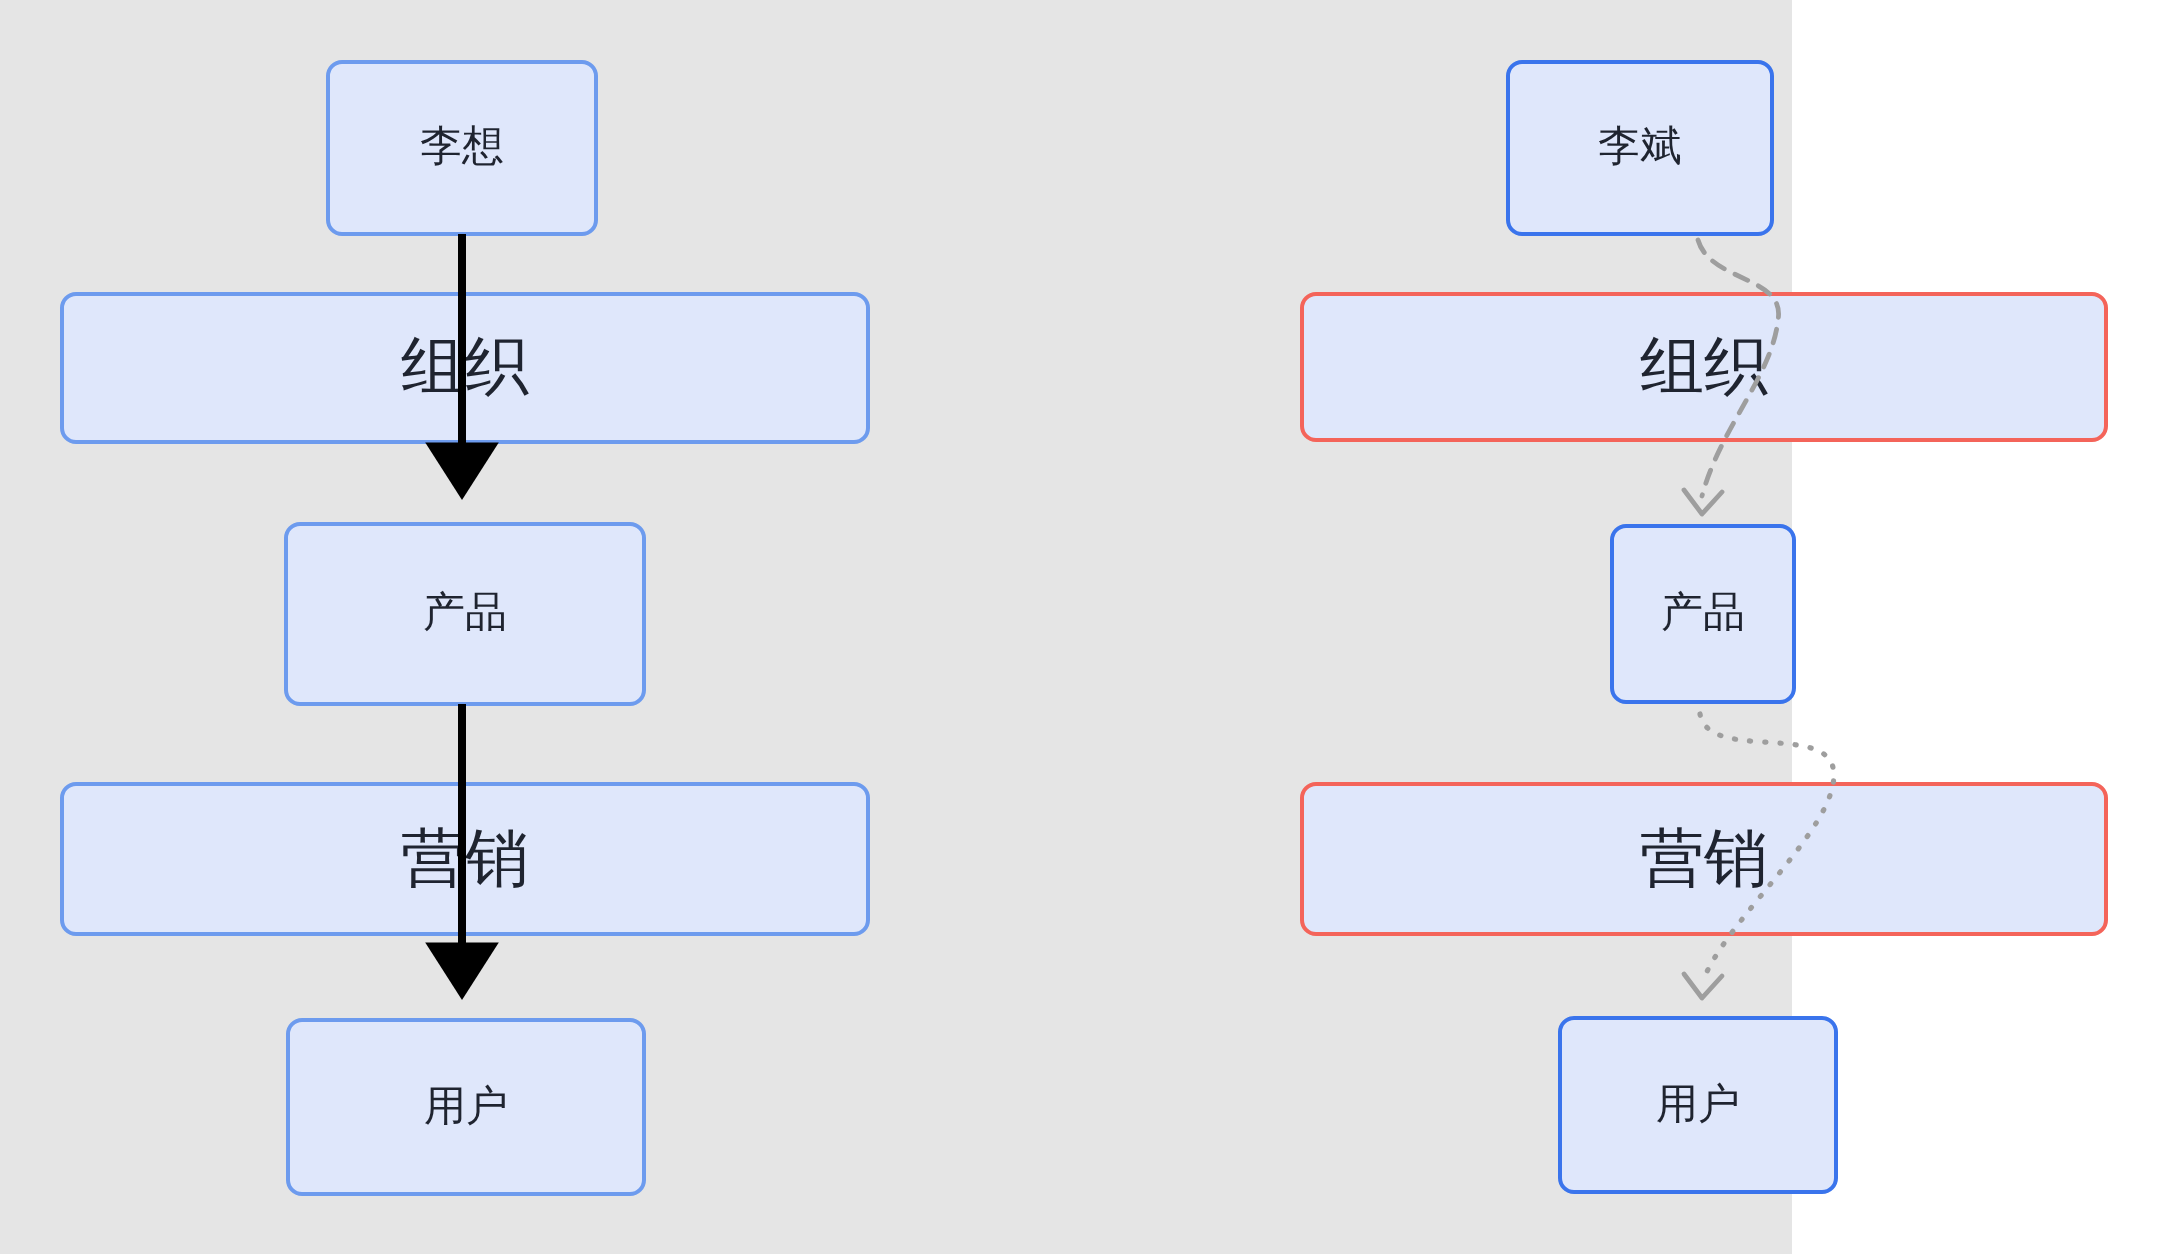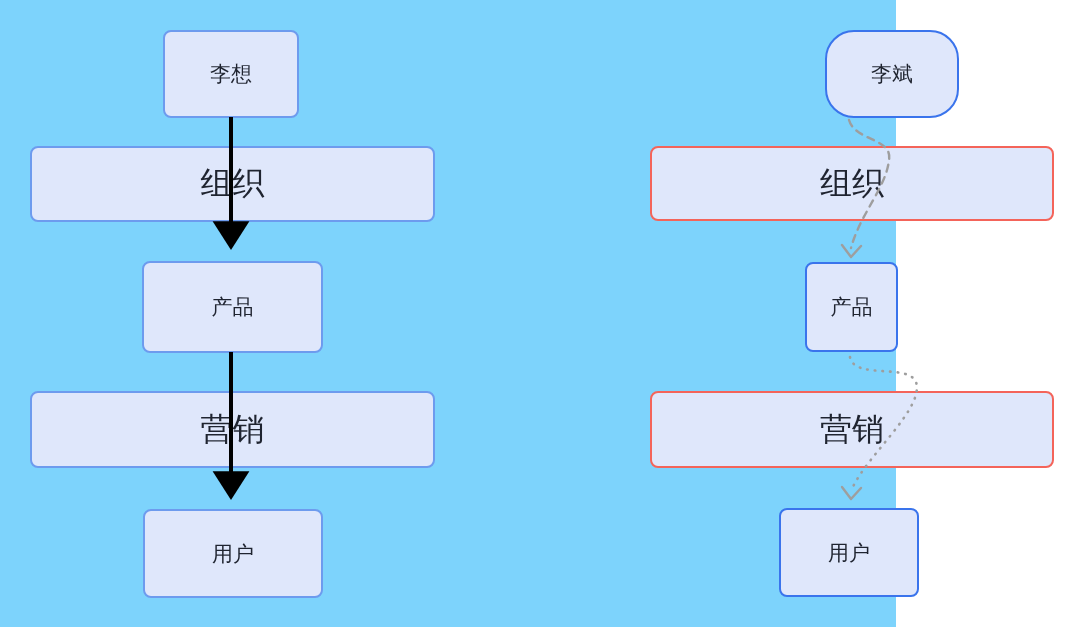--- a/index.html
+++ b/index.html
@@ -10,21 +10,21 @@
   body {
     width: 1080px;
     height: 627px;
     font-family: "Liberation Sans", "DejaVu Sans", sans-serif;
     overflow: hidden;
   }
   #canvas {
     position: relative;
     width: 896px;
     height: 627px;
-    background: #7dd3fc;
+    background: #e5e5e5;
   }
   #edges {
     position: absolute;
     left: 0;
     top: 0;
     width: 1080px;
     height: 627px;
     pointer-events: none;
   }
   .node {
@@ -95,21 +95,21 @@
     </div>
 
     <div class="node node-blue-soft node-lg" style="left:30px; top:391px; width:405px; height:77px;">
       <span class="node-label">营销</span>
     </div>
 
     <div class="node node-blue-soft node-sm" style="left:143px; top:509px; width:180px; height:89px;">
       <span class="node-label">用户</span>
     </div>
 
-    <div class="node node-blue-strong node-sm" style="left:825px; top:30px; width:134px; height:88px;border-radius:29px;">
+    <div class="node node-blue-strong node-sm" style="left:753px; top:30px; width:134px; height:88px;">
       <span class="node-label">李斌</span>
     </div>
 
     <div class="node node-red node-lg" style="left:650px; top:146px; width:404px; height:75px;">
       <span class="node-label">组织</span>
     </div>
 
     <div class="node node-blue-strong node-sm" style="left:805px; top:262px; width:93px; height:90px;">
       <span class="node-label">产品</span>
     </div>

